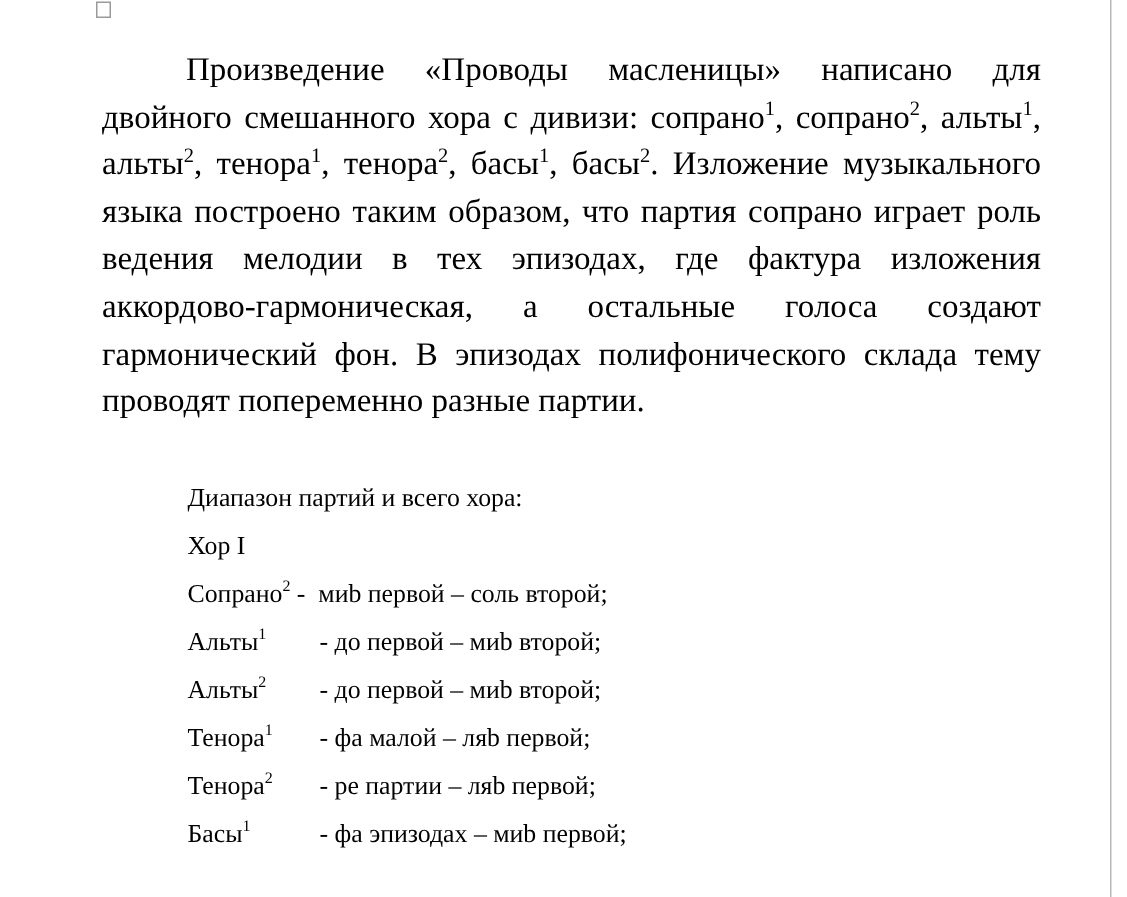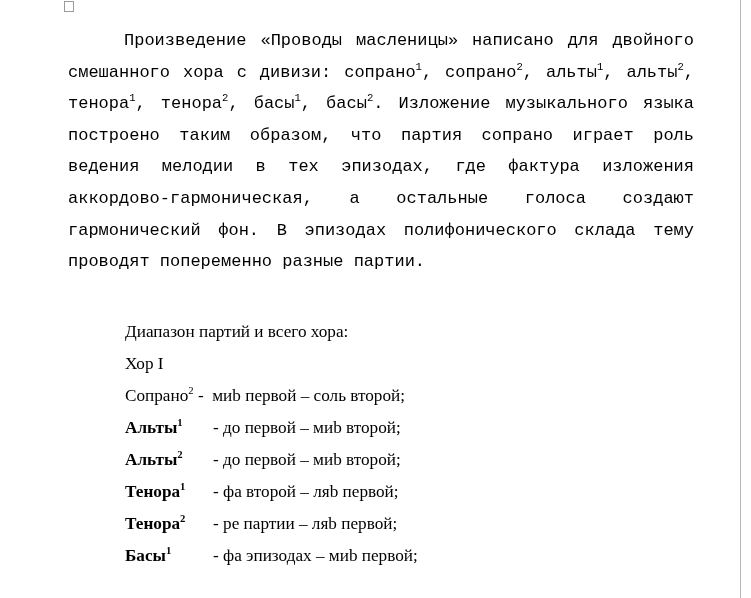--- a/index.html
+++ b/index.html
@@ -49,25 +49,24 @@
   }
 
   
   #body-paragraph {
     position: absolute;
     top: 8px;
     left: 68px;
     width: 626px;
     text-align: justify;
     text-justify: inter-word;
-    font-size: 17px;
+    font-size: 22px;
     line-height: 31.6px;
     text-indent: 56px;
     hyphens: none;
-    font-family: Liberation Mono, monospace;
   }
   #body-paragraph sup {
     font-size: 0.62em;
     vertical-align: super;
     line-height: 0;
   }
 
   
   #ranges-block {
     position: absolute;
@@ -91,21 +90,20 @@
     display: inline-block;
   }
   
   .label-tight {
     width: auto;
   }
   
   .label-wide {
     display: inline-block;
     width: 88px;
-    font-weight: bold;
   }
   .range-value {
     display: inline;
   }
   .heading-line {
     white-space: pre;
     height: 32px;
   }
 </style>
 </head>
@@ -117,20 +115,20 @@
 
   <p id="body-paragraph">Произведение «Проводы масленицы» написано для двойного смешанного хора с дивизи: сопрано<sup>1</sup>, сопрано<sup>2</sup>, альты<sup>1</sup>, альты<sup>2</sup>, тенора<sup>1</sup>, тенора<sup>2</sup>, басы<sup>1</sup>, басы<sup>2</sup>. Изложение музыкального языка построено таким образом, что партия сопрано играет роль ведения мелодии в тех эпизодах, где фактура изложения аккордово-гармоническая, а остальные голоса создают гармонический фон.  В эпизодах полифонического склада тему проводят попеременно разные партии.</p>
 
   <div id="ranges-block">
     <div class="heading-line">Диапазон партий и всего хора:</div>
     <div class="heading-line">Хор I</div>
     <div id="range-rows">
         <div class="range-line"><span class="part-label label-tight">Сопрано<sup>2</sup></span><span> -  </span><span class="range-value">миb первой – соль второй;</span></div>
         <div class="range-line"><span class="part-label label-wide">Альты<sup>1</sup></span><span>- </span><span class="range-value">до первой – миb второй;</span></div>
         <div class="range-line"><span class="part-label label-wide">Альты<sup>2</sup></span><span>- </span><span class="range-value">до первой – миb второй;</span></div>
-        <div class="range-line"><span class="part-label label-wide">Тенора<sup>1</sup></span><span>- </span><span class="range-value">фа второй – ляb первой;</span></div>
+        <div class="range-line"><span class="part-label label-wide">Тенора<sup>1</sup></span><span>- </span><span class="range-value">фа малой – ляb первой;</span></div>
         <div class="range-line"><span class="part-label label-wide">Тенора<sup>2</sup></span><span>- </span><span class="range-value">ре партии – ляb первой;</span></div>
         <div class="range-line"><span class="part-label label-wide">Басы<sup>1</sup></span><span>- </span><span class="range-value">фа эпизодах – миb первой;</span></div>
       </div>
   </div>
 
   <div id="page-edge-rule"></div>
 </div>
 
 </body></html>

